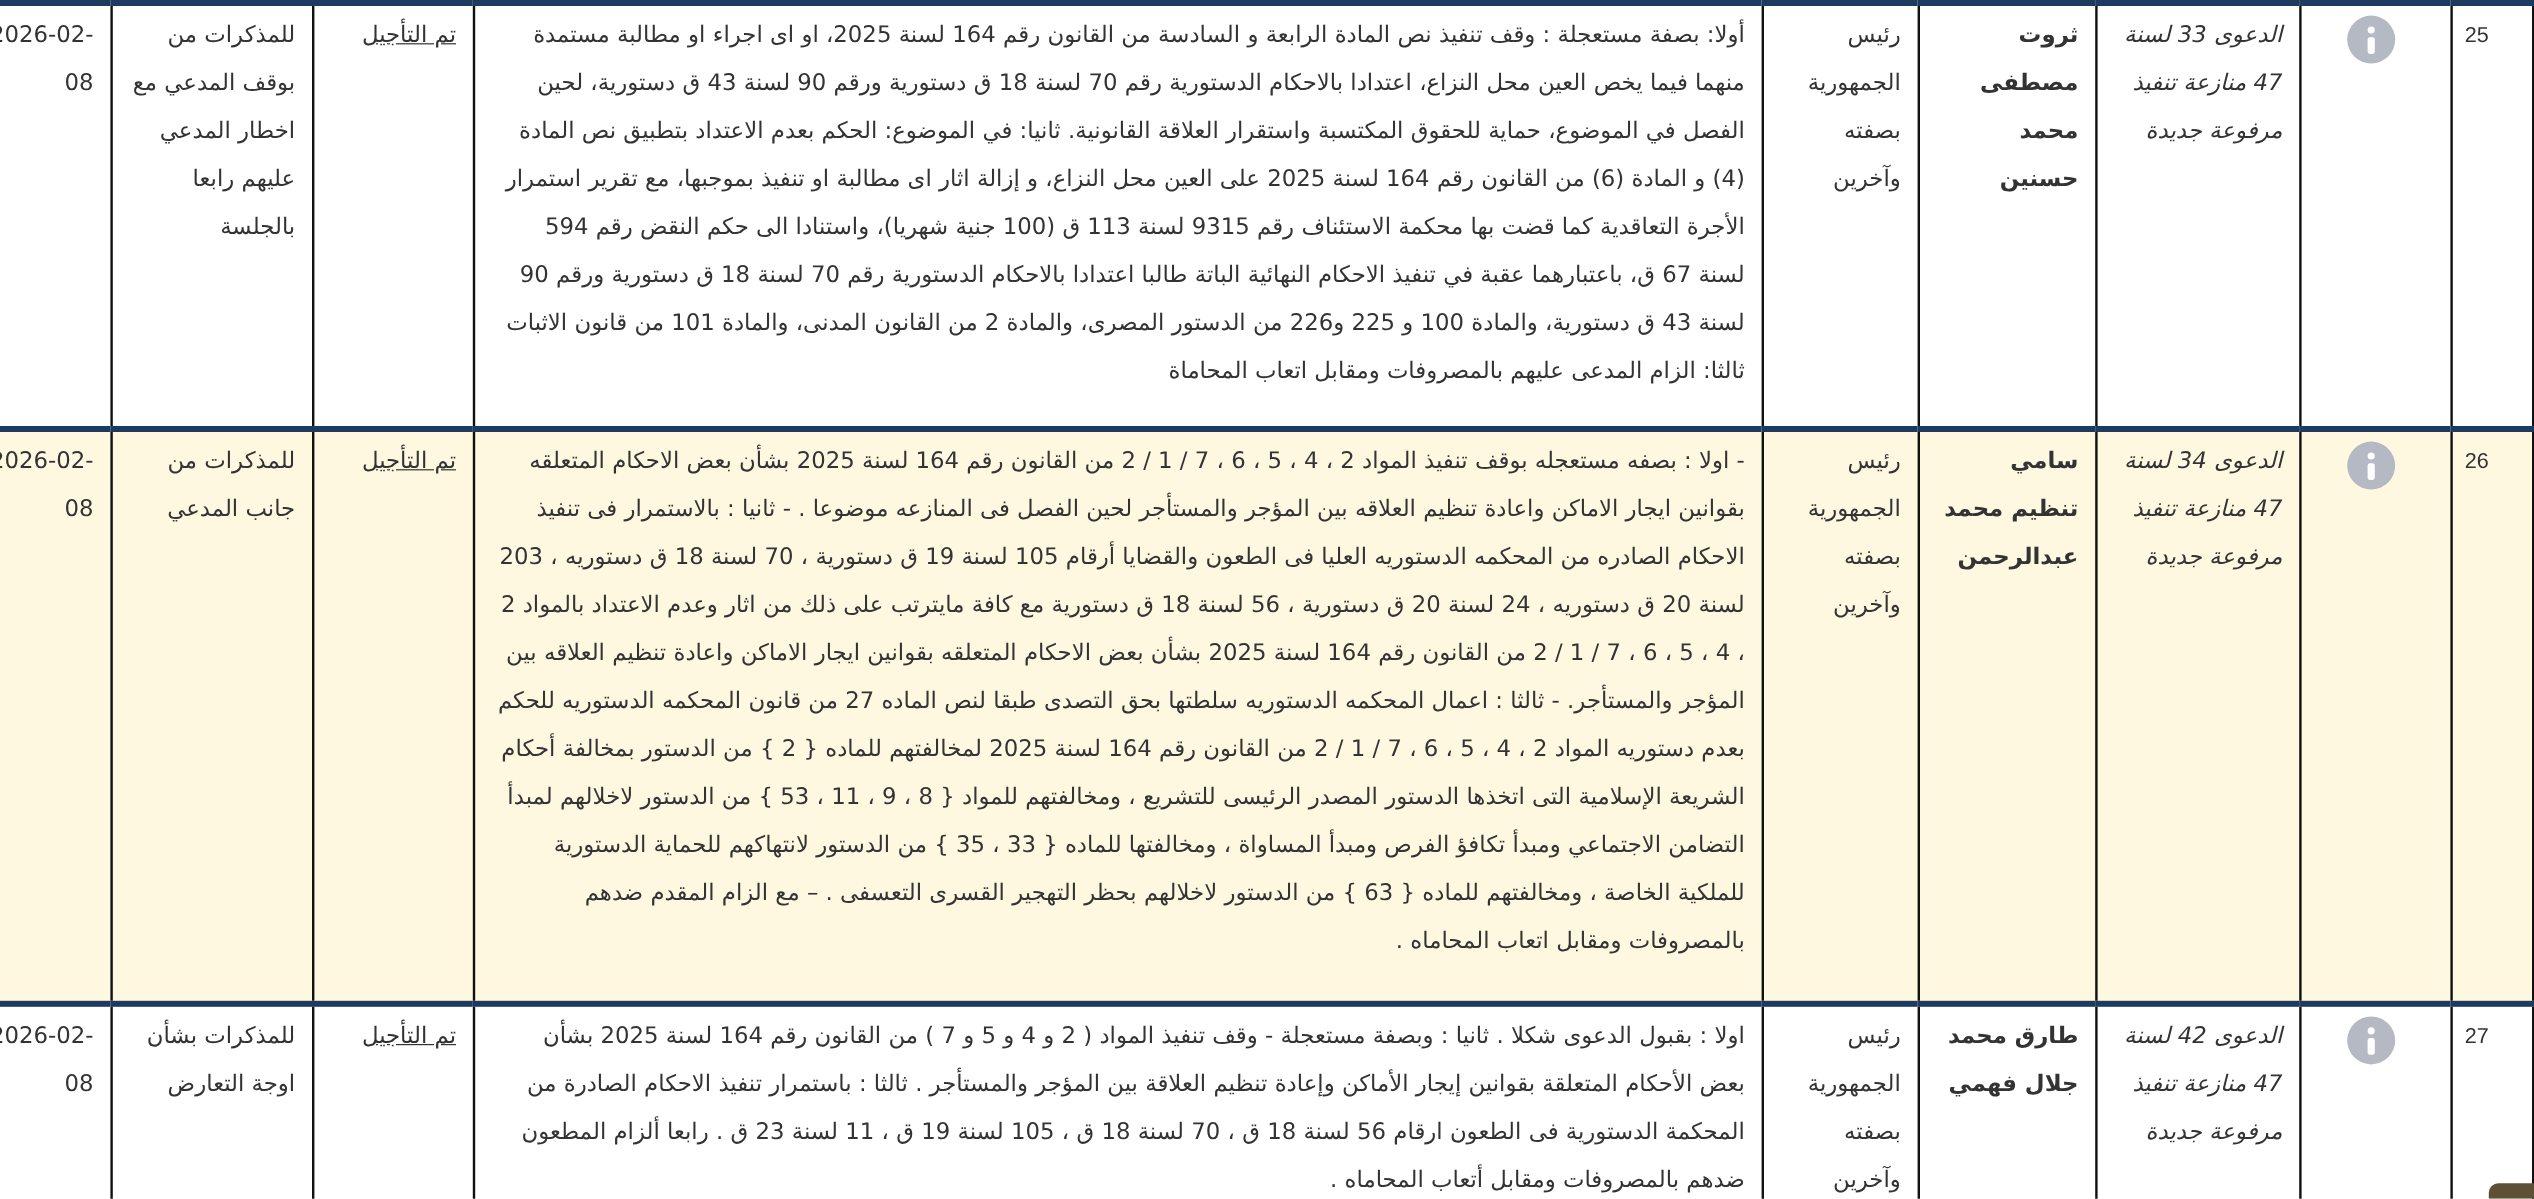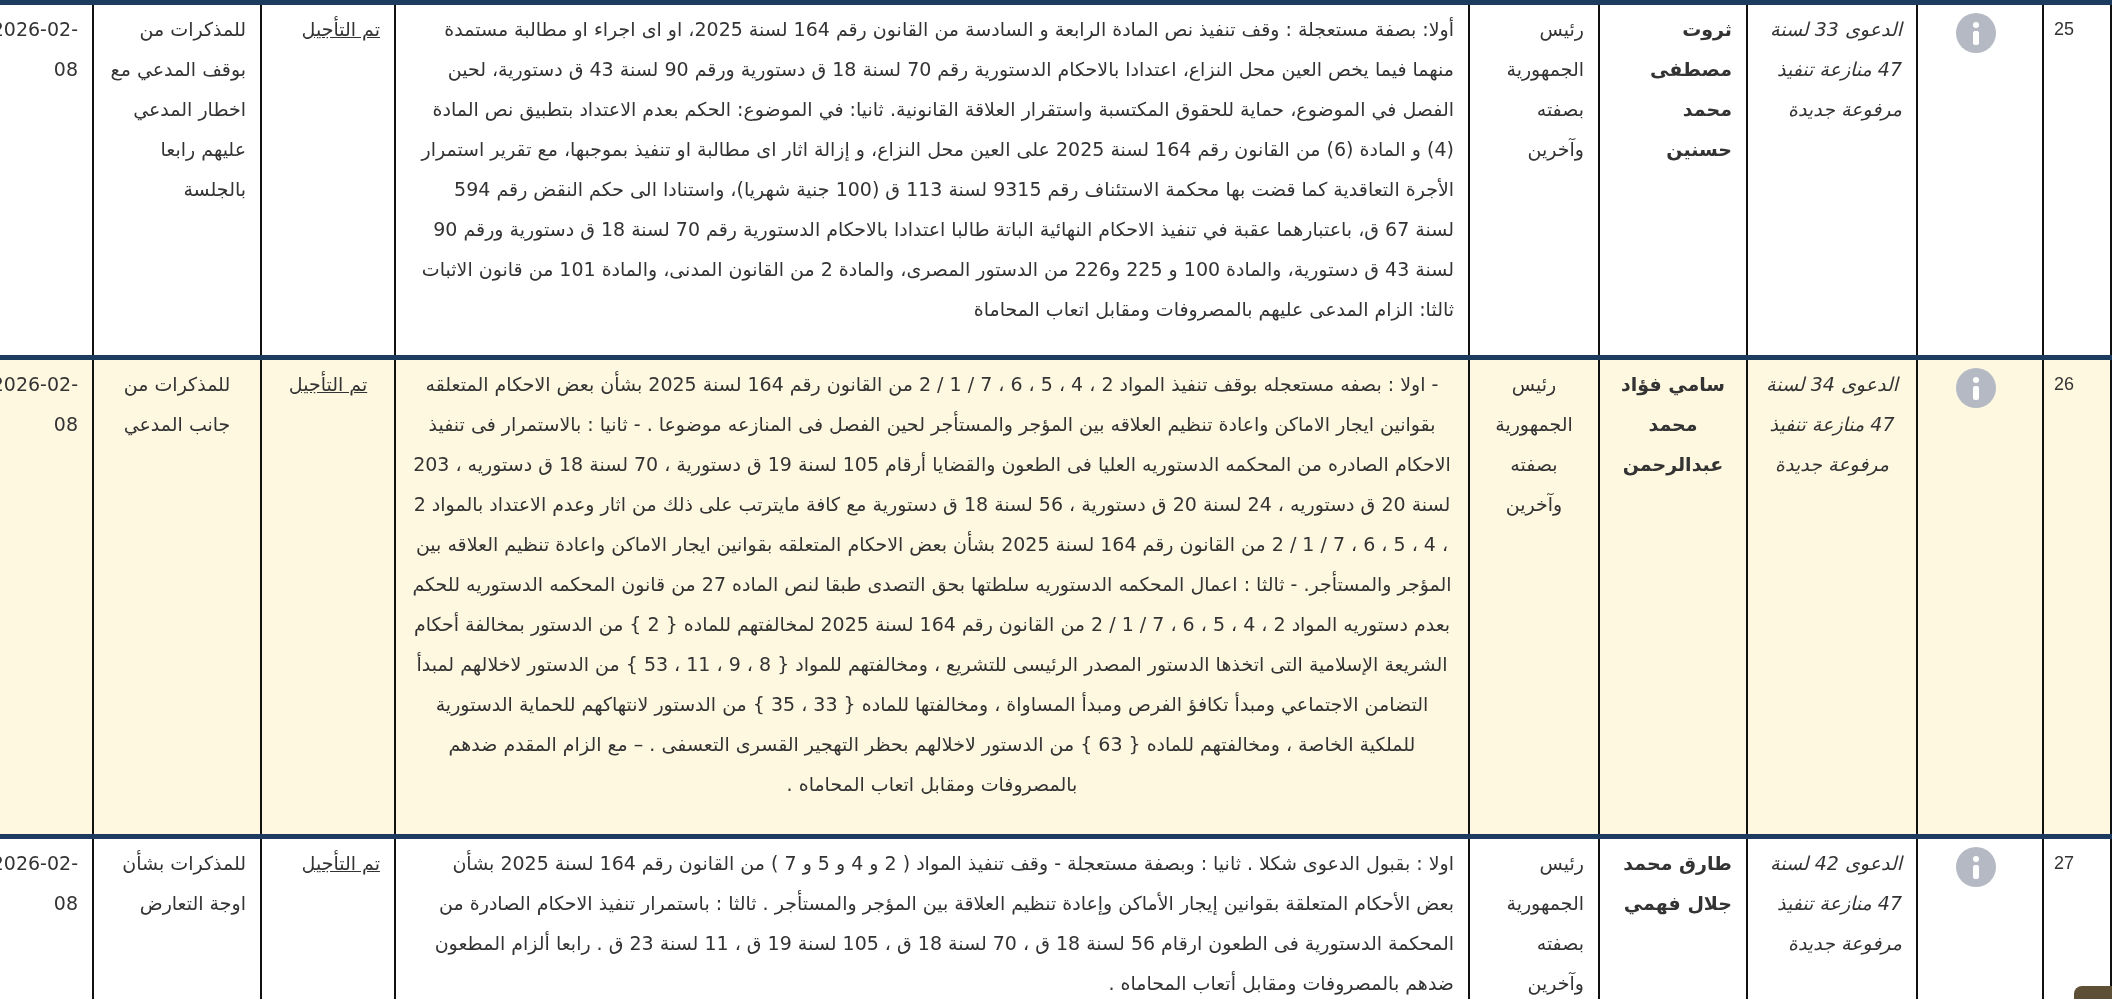--- a/index.html
+++ b/index.html
@@ -37,21 +37,20 @@
       padding: 4px 14px 4px 14px;
       text-align: right;
       color: #333333;
       word-wrap: break-word;
     }
     table.cases tr.case-row td {
       border-top: 5px solid #1d3a5f;
     }
     table.cases tr.case-row.highlight td {
       background: #fff8e1;
-      text-align: center;
     }
     td.col-num {
       width: 50px;
       text-align: left !important;
       font-family: Liberation Sans, sans-serif;
       font-size: 18px !important;
       color: #444444;
       padding-left: 10px !important;
       padding-right: 6px !important;
     }
@@ -159,21 +158,21 @@
         <td class="col-num">
           <span>26</span>
         </td>
         <td class="col-info">
           <span class="info-icon"></span>
         </td>
         <td class="col-case">
           <span class="cell-text">الدعوى 34 لسنة 47 منازعة تنفيذ مرفوعة جديدة</span>
         </td>
         <td class="col-plaintiff">
-          <span class="cell-text">سامي فؤاد محمد عبدالرحمن</span>
+          <span class="cell-text">سامي تنظيم محمد عبدالرحمن</span>
         </td>
         <td class="col-defendant">
           <span class="cell-text">رئيس الجمهورية بصفته وآخرين</span>
         </td>
         <td class="col-requests">
           <span class="cell-text">- اولا : بصفه مستعجله بوقف تنفيذ المواد 2 ، 4 ، 5 ، 6 ، 7 / 1 / 2 من القانون رقم 164 لسنة 2025 بشأن بعض الاحكام المتعلقه بقوانين ايجار الاماكن واعادة تنظيم العلاقه بين المؤجر والمستأجر لحين الفصل فى المنازعه موضوعا . - ثانيا : بالاستمرار فى تنفيذ الاحكام الصادره من المحكمه الدستوريه العليا فى الطعون والقضايا أرقام 105 لسنة 19 ق دستورية ، 70 لسنة 18 ق دستوريه ، 203 لسنة 20 ق دستوريه ، 24 لسنة 20 ق دستورية ، 56 لسنة 18 ق دستورية مع كافة مايترتب على ذلك من اثار وعدم الاعتداد بالمواد 2 ، 4 ، 5 ، 6 ، 7 / 1 / 2 من القانون رقم 164 لسنة 2025 بشأن بعض الاحكام المتعلقه بقوانين ايجار الاماكن واعادة تنظيم العلاقه بين المؤجر والمستأجر. - ثالثا : اعمال المحكمه الدستوريه سلطتها بحق التصدى طبقا لنص الماده 27 من قانون المحكمه الدستوريه للحكم بعدم دستوريه المواد 2 ، 4 ، 5 ، 6 ، 7 / 1 / 2 من القانون رقم 164 لسنة 2025 لمخالفتهم للماده { 2 } من الدستور بمخالفة أحكام الشريعة الإسلامية التى اتخذها الدستور المصدر الرئيسى للتشريع ، ومخالفتهم للمواد { 8 ، 9 ، 11 ، 53 } من الدستور لاخلالهم لمبدأ التضامن الاجتماعي ومبدأ تكافؤ الفرص ومبدأ المساواة ، ومخالفتها للماده { 33 ، 35 } من الدستور لانتهاكهم للحماية الدستورية للملكية الخاصة ، ومخالفتهم للماده { 63 } من الدستور لاخلالهم بحظر التهجير القسرى التعسفى . – مع الزام المقدم ضدهم بالمصروفات ومقابل اتعاب المحاماه .</span>
         </td>
         <td class="col-status">
           <span class="cell-text">تم التأجيل</span>
         </td>

